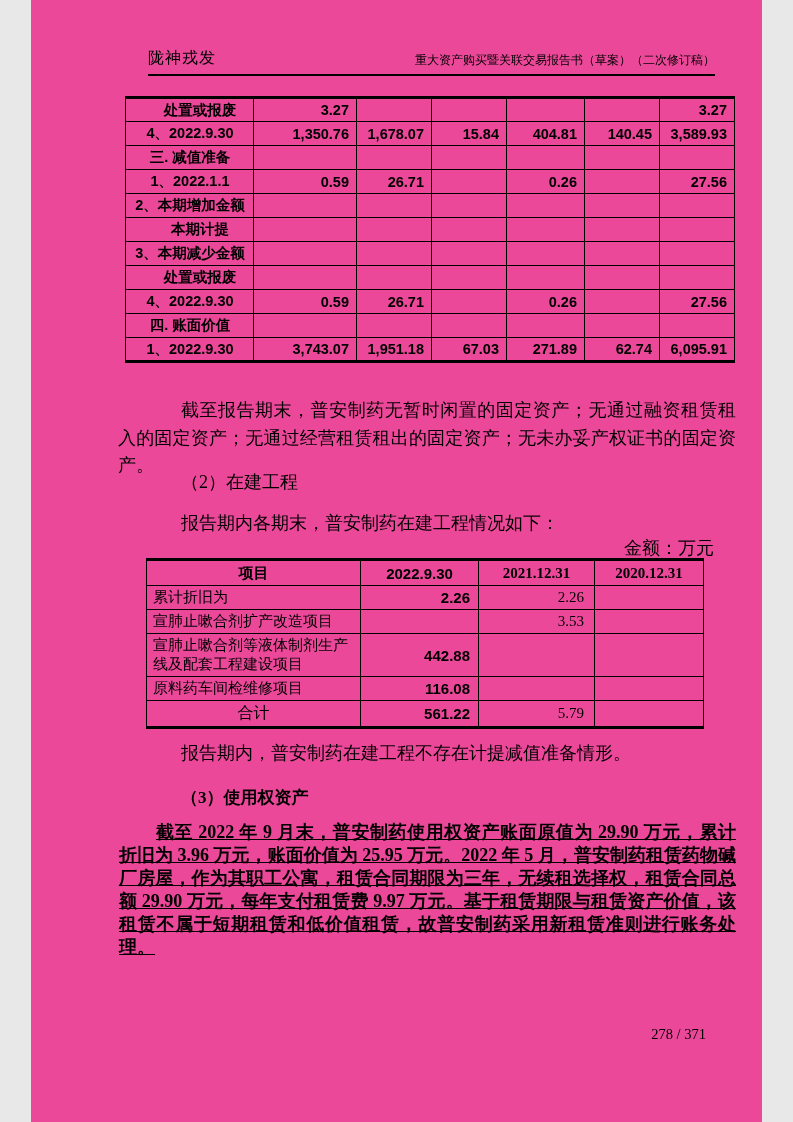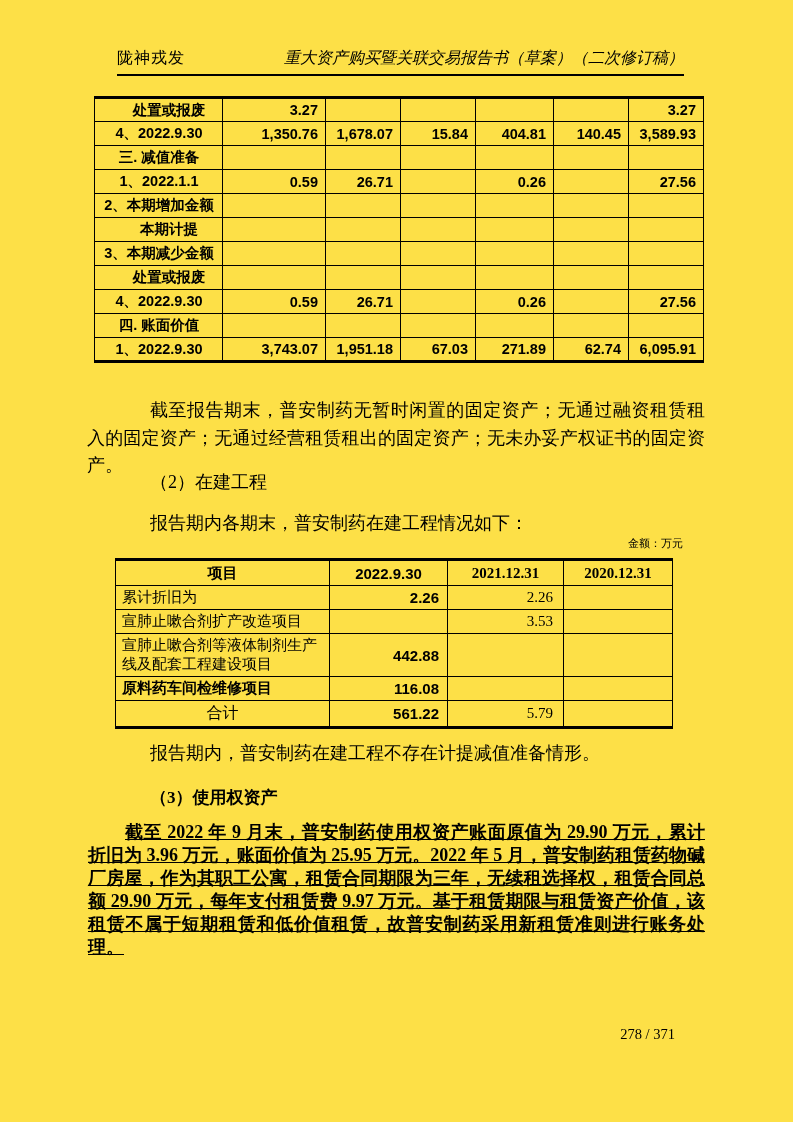--- a/index.html
+++ b/index.html
@@ -1,30 +1,30 @@
 <!DOCTYPE html>
 <html><head>
 <meta charset="utf-8">
 <style>
   * { margin:0; padding:0; box-sizing:border-box; }
   html,body { background:#e8e8e8; }
   .page {
-    position:relative; width:793px; height:1122px; margin:0 auto;
-    background:#fde047; color:#000;
+    position:relative; width:731px; height:1122px; margin:0 auto;
+    background:#ec4899; color:#000;
     font-family:"Liberation Serif","DejaVu Serif",serif;
     overflow:hidden;
   }
   
   .hdr {
     position:absolute; left:117px; top:48px; width:567px;
     display:flex; justify-content:space-between; align-items:flex-end;
     border-bottom:2px solid #000; padding-bottom:5px;
   }
   .hdr-left  { font-size:16px; letter-spacing:1px; }
-  .hdr-right { font-size:16px;font-style:italic; }
+  .hdr-right { font-size:12px; }
   
   table { border-collapse:collapse; table-layout:fixed; }
   .t1 {
     position:absolute; left:94px; top:96px; width:609px;
     font-family:"Liberation Sans","DejaVu Sans",sans-serif;
     font-weight:bold; font-size:14.5px;
     border:1px solid #000; border-top:3px solid #000; border-bottom:3px solid #000;
   }
   .t1 td { border:1px solid #000; height:24px; padding:0 5px; vertical-align:middle; }
   .t1 td.lbl { text-align:center; padding-left:6px; white-space:nowrap; }
@@ -44,35 +44,35 @@
   }
   .para-bold {
     position:absolute; left:88px; width:617px;
     font-size:18px; line-height:23px; text-align:justify; text-indent:37px;
     font-weight:bold;
     text-decoration:underline;
   }
   
   .unit {
     position:absolute; left:115px; top:536px; width:568px;
-    text-align:right; font-size:11px;
+    text-align:right; font-size:18px;
   }
   
   .t2 {
     position:absolute; left:115px; top:558px; width:557px;
     font-size:15px;
     border:1px solid #000; border-top:3px solid #000; border-bottom:3px solid #000;padding-left:40px;
   }
   .t2 td, .t2 th { border:1px solid #000; padding:2px 6px; vertical-align:middle; }
   .t2 th { height:26px; font-weight:bold; text-align:center;
            font-family:"Liberation Sans","DejaVu Sans",sans-serif; }
   .t2 th.th-serif { font-family:"Liberation Serif","DejaVu Serif",serif; }
   .t2 td { height:24px; }
   .t2 td.name  { text-align:left; }
-  .t2 td.name-bold { text-align:left; font-weight:bold;
+  .t2 td.name-bold { text-align:left; font-weight:normal;
            font-family:"Liberation Sans","DejaVu Sans",sans-serif; }
   .t2 td.total { text-align:center; font-size:16px; }
   .t2 td.v22 { text-align:right; padding-right:8px; font-weight:bold;
            font-family:"Liberation Sans","DejaVu Sans",sans-serif; }
   .t2 td.v21 { text-align:right; padding-right:10px; }
   
   .footer {
     position:absolute; left:87px; top:1026px; width:588px;
     text-align:right; font-weight:normal; font-size:14.5px;
   }

